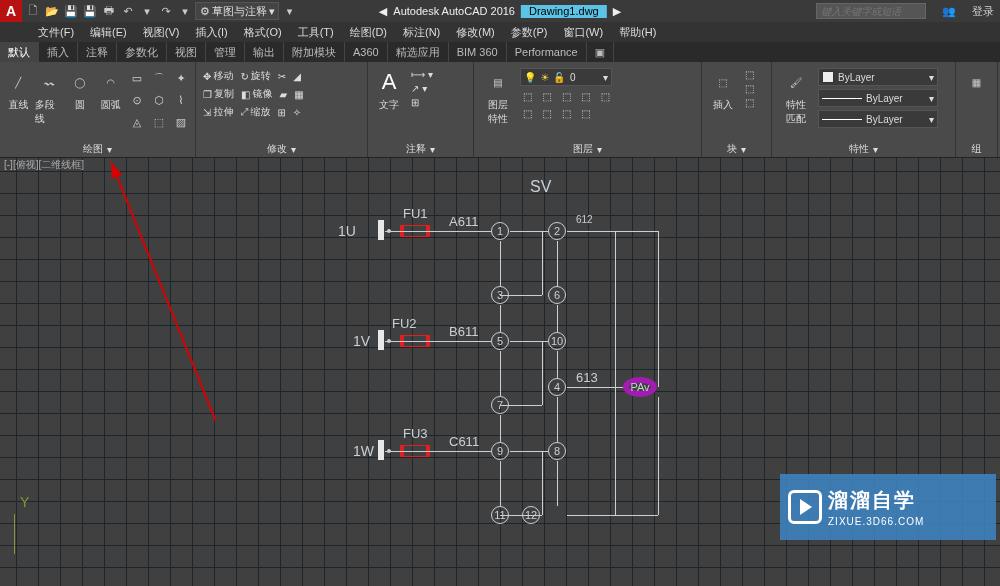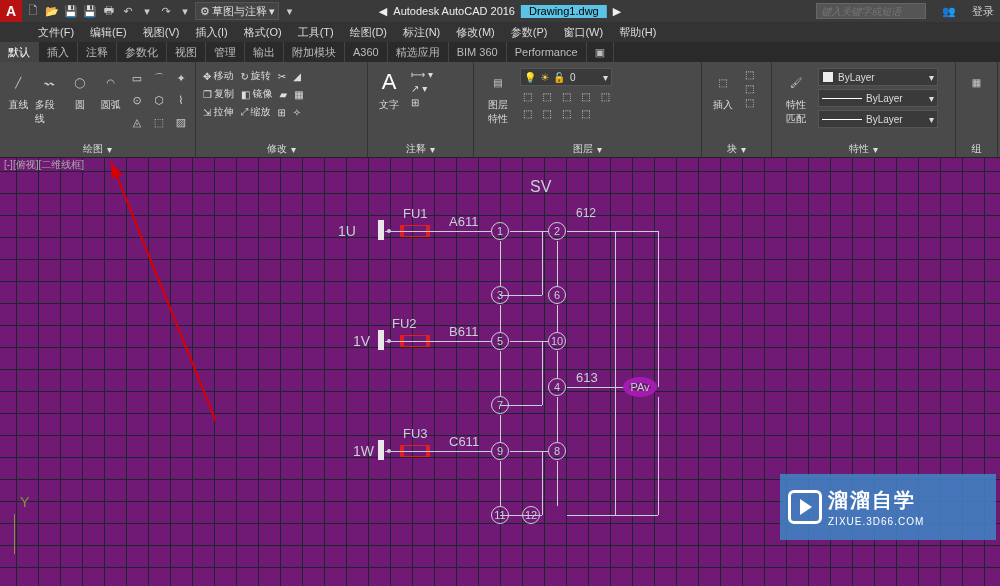--- a/index.html
+++ b/index.html
@@ -36,21 +36,21 @@
   .mini-btn { display: flex; align-items: center; justify-content: center; color: #ccc; font-size: 11px; }
   .mid-row { display: flex; gap: 1px; align-items: center; }
   .mid-btn { display: flex; align-items: center; gap: 2px; color: #ddd; font-size: 10px; padding: 1px 3px; }
   .col-stack { display: flex; flex-direction: column; gap: 1px; }
   .layer-sel { width: 92px; height: 18px; background: #3a3a3a; border: 1px solid #555; display: flex; align-items: center; gap: 4px; padding: 0 3px; color: #ddd; font-size: 10px; }
   .prop-sel { width: 120px; height: 18px; background: #3a3a3a; border: 1px solid #555; display: flex; align-items: center; padding: 0 3px; color: #ddd; font-size: 10px; }
   .swatch-white { width: 12px; height: 12px; background: #eee; border: 1px solid #333; margin-right: 4px; }
   .line-sample { width: 40px; border-top: 1px solid #fff; margin-right: 4px; }
   
   
-  .canvas { position: absolute; top: 158px; left: 0; right: 0; bottom: 0; background: #701a75; }
+  .canvas { position: absolute; top: 158px; left: 0; right: 0; bottom: 0; background: #404040; }
   .grid-layer { position: absolute; inset: 0; }
   .grid-layer::before { content: ""; position: absolute; inset: 0;
     background-image:
       linear-gradient(#222d36 1px, transparent 1px),
       linear-gradient(90deg, #222d36 1px, transparent 1px);
     background-size: 110px 110px; background-position: 16px -9px; }
   .grid-layer .grid-minor { position: absolute; inset: 0;
     background-image:
       linear-gradient(#1b262f 1px, transparent 1px),
       linear-gradient(90deg, #1b262f 1px, transparent 1px);
@@ -405,21 +405,21 @@
     <div class="circ" style="left:548px;top:128px">6</div>
     <div class="wire-v" style="left:557px;top:147px;height:27px"></div>
     <div class="circ" style="left:548px;top:174px">10</div>
     <div class="wire-v" style="left:557px;top:193px;height:27px"></div>
     <div class="circ" style="left:548px;top:220px">4</div>
     <div class="wire-v" style="left:557px;top:239px;height:45px"></div>
     <div class="circ" style="left:548px;top:284px">8</div>
     <div class="wire-v" style="left:557px;top:303px;height:45px"></div>
     <div class="circ" style="left:522px;top:348px">12</div>
 
-    <div class="txt" style="left:576px;top:48px;font-size:12px">612</div>
+    <div class="txt" style="left:576px;top:56px;font-size:10px">612</div>
     <div class="txt" style="left:576px;top:212px;font-size:13px">613</div>
 
     <div class="wire-h" style="left:567px;top:73px;width:48px"></div>
     <div class="wire-v" style="left:615px;top:73px;height:284px"></div>
     <div class="wire-h" style="left:567px;top:357px;width:48px"></div>
 
     <div class="wire-h" style="left:567px;top:229px;width:58px"></div>
     <div class="ellipse" style="left:623px;top:219px">PAv</div>
     <div class="wire-v" style="left:658px;top:73px;height:156px"></div>
     <div class="wire-h" style="left:615px;top:73px;width:43px"></div>

